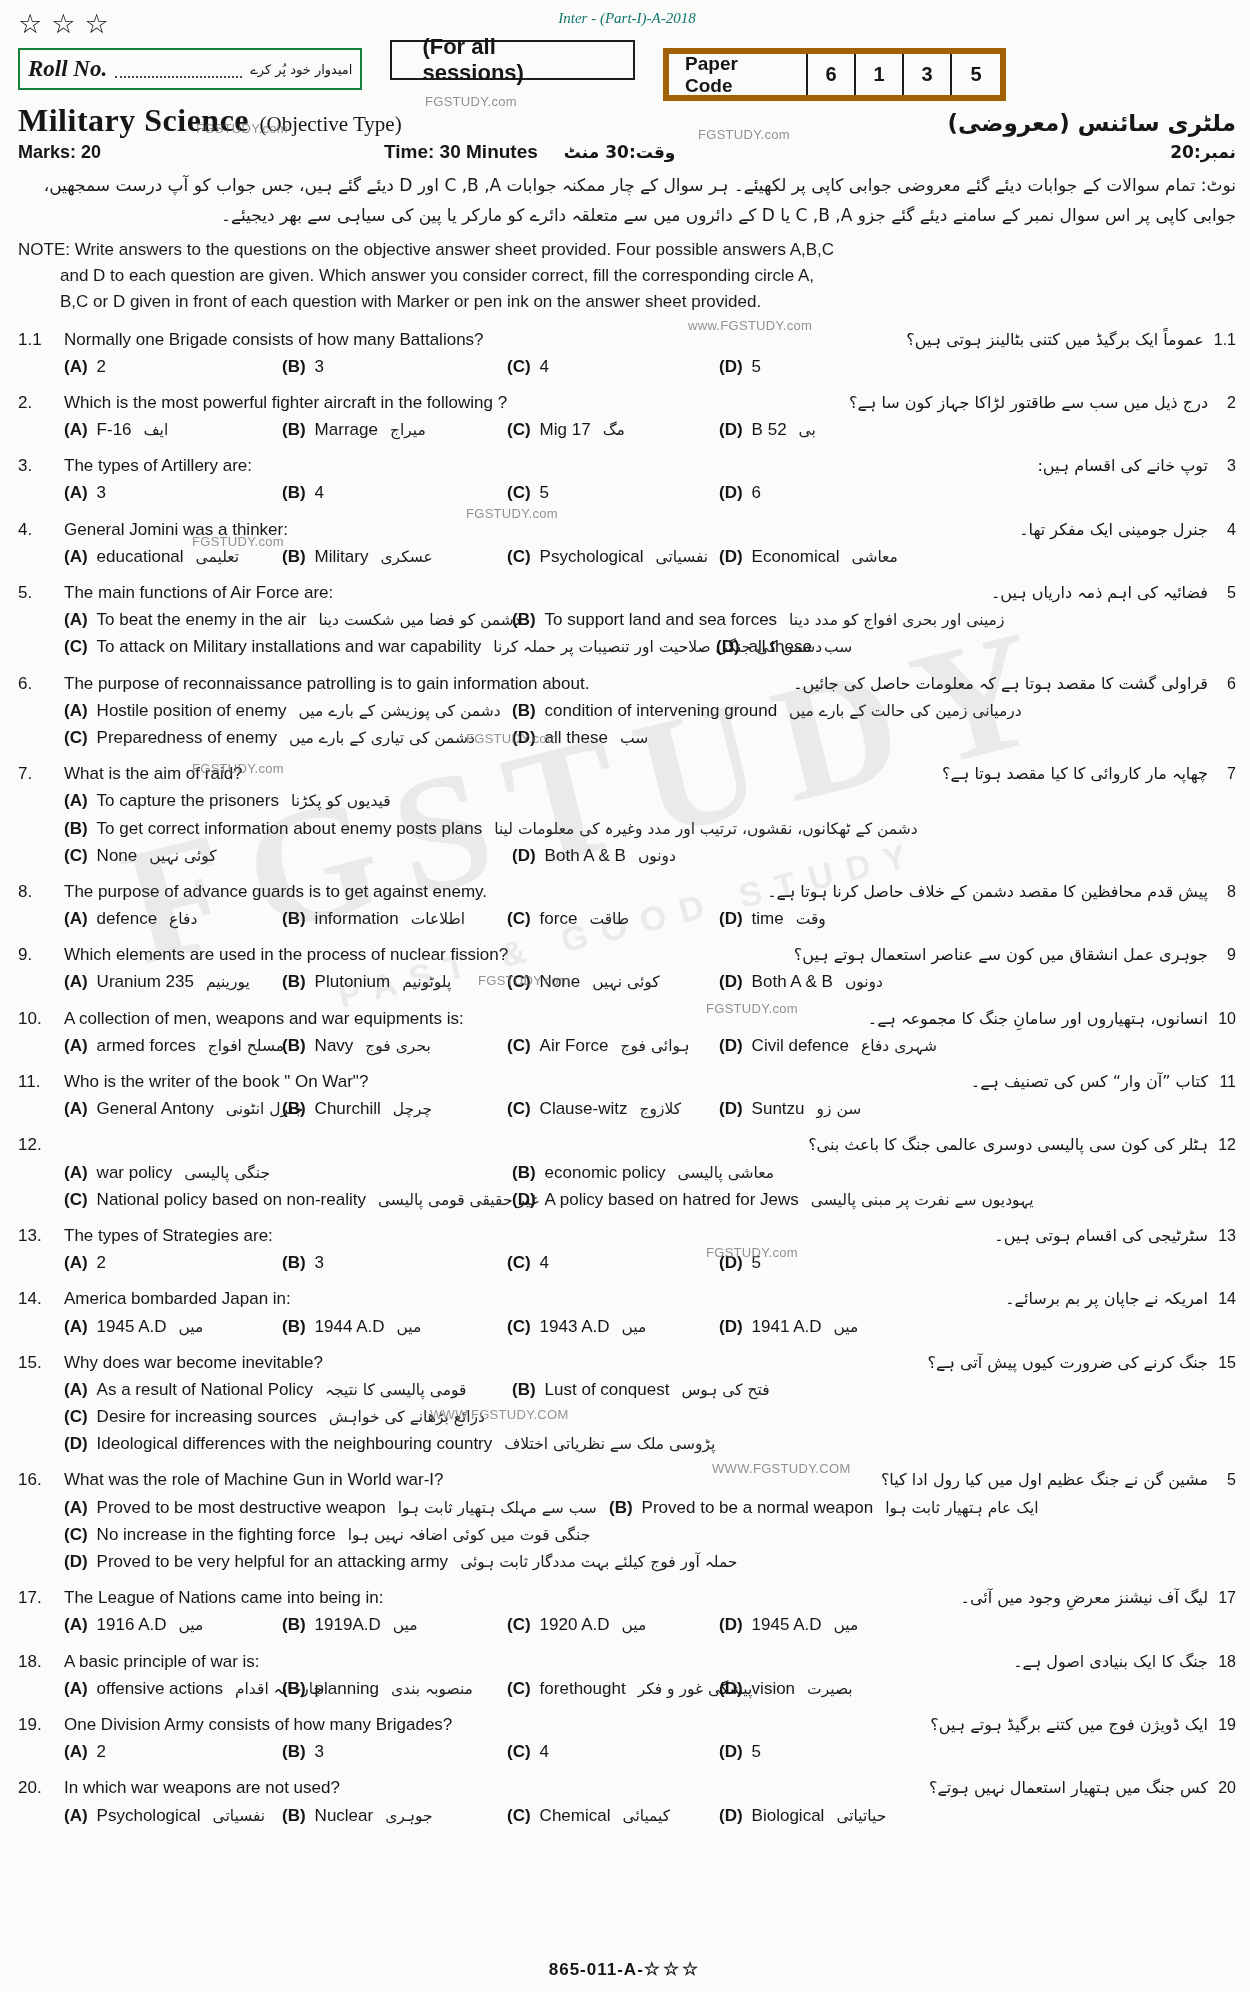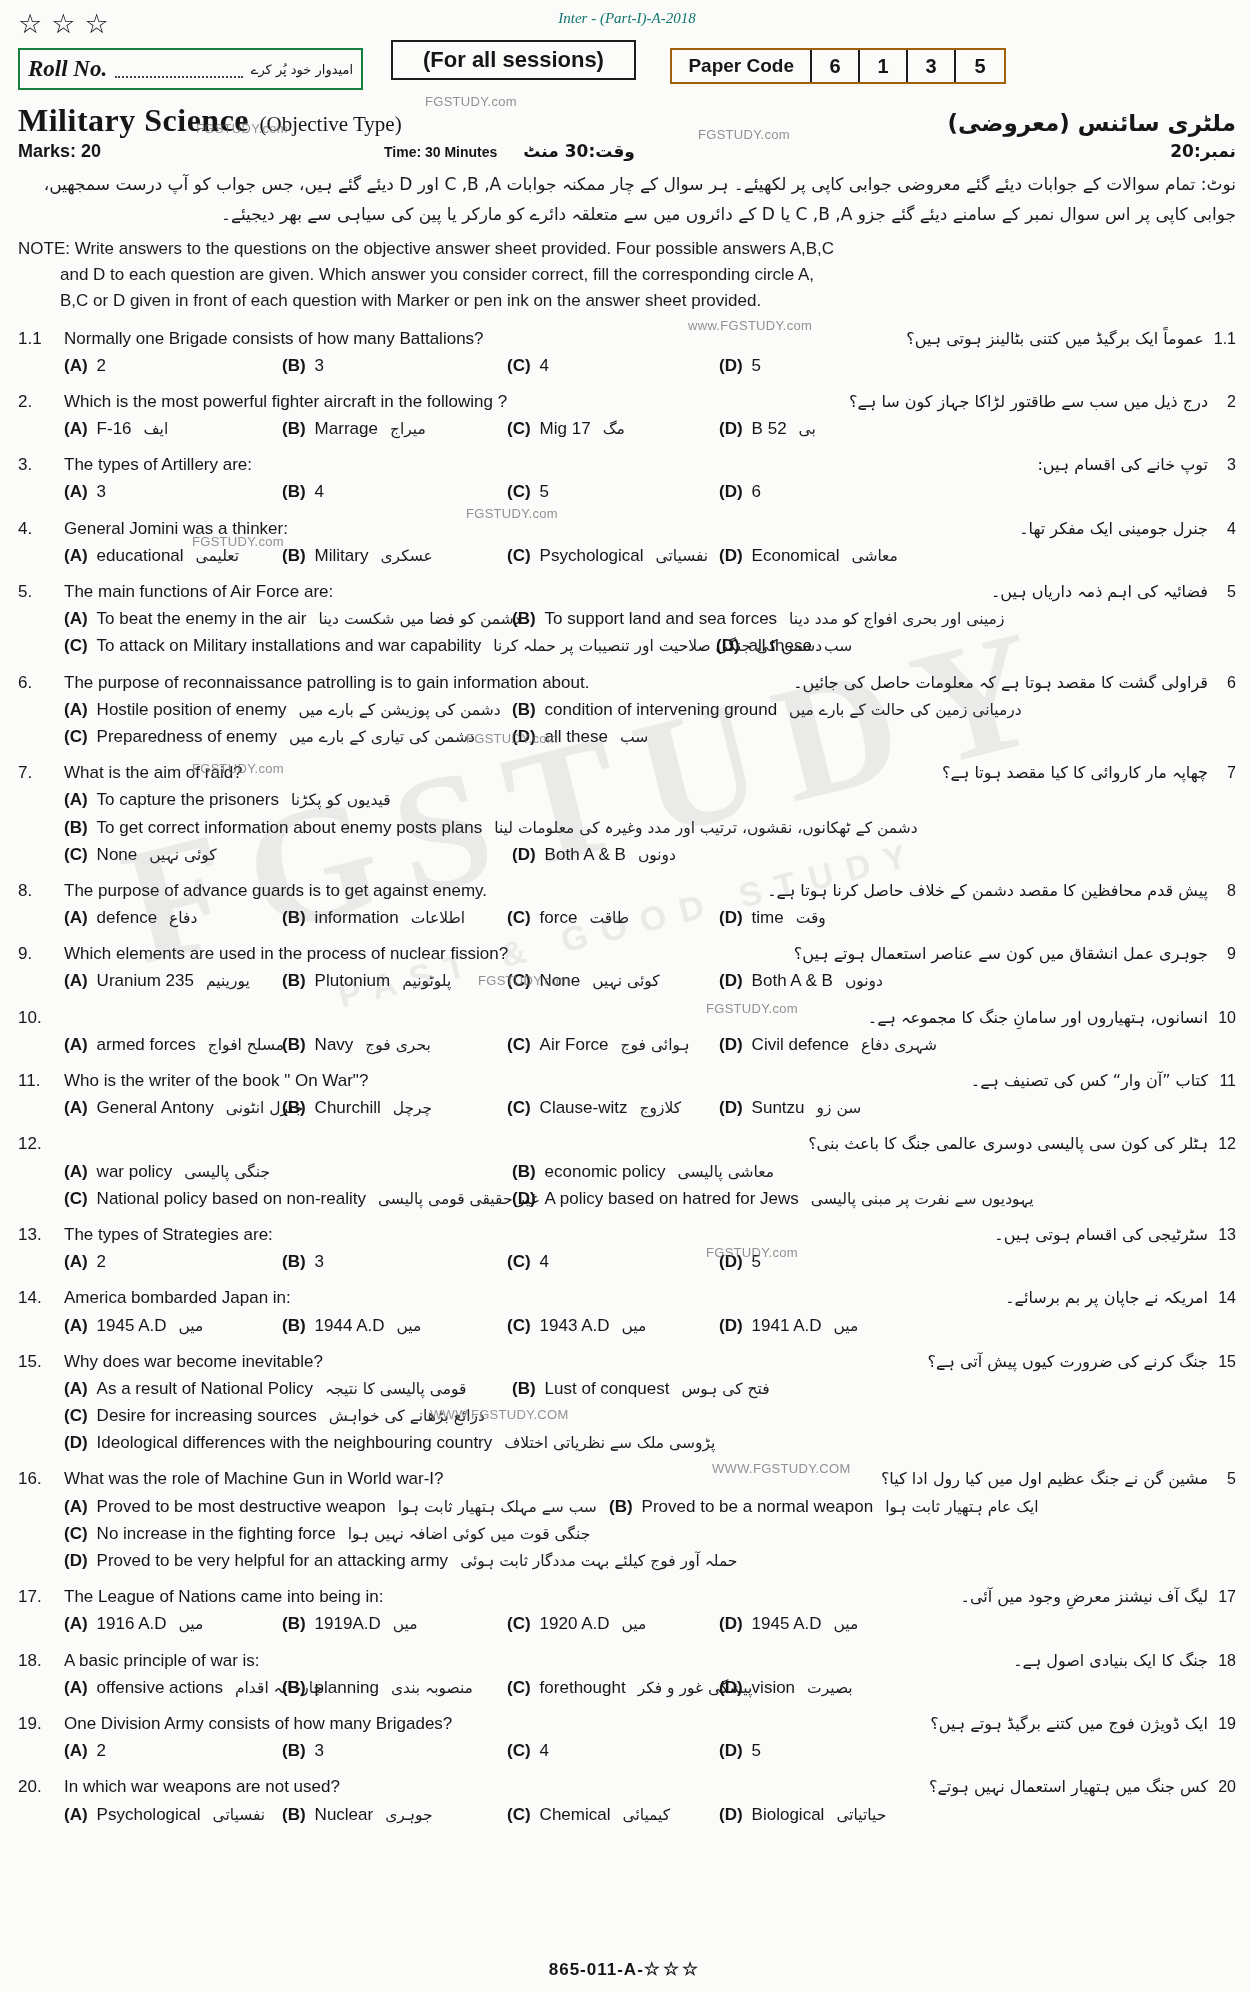--- a/index.html
+++ b/index.html
@@ -17,34 +17,34 @@
   .stars-tl { font-size:27px; letter-spacing:9px; color:#111; }
   .top-code { position:absolute; left:0; right:0; top:2px; text-align:center;
               font-family:"Liberation Serif", serif; font-style:italic; font-size:15px; color:#0f766e; }
   .hdr2 { display:flex; align-items:stretch; gap:28px; height:42px; }
   .roll-box { border:2px solid #15803d; width:345px; display:flex; align-items:center; padding:4px 8px; gap:8px; }
   .roll-label { font-family:"Liberation Serif", serif; font-weight:bold; font-style:italic; font-size:23px; white-space:nowrap; }
   .roll-line { flex:1; border-bottom:2px dotted #444; height:18px; min-width:90px; }
   .roll-ur { font-size:13px; white-space:nowrap; }
   .sessions-box { border:2px solid #1d1d1d; font-weight:bold; font-size:22px; padding:4px 30px;
                   display:flex; align-items:center; margin-top:-8px; height:40px; }
-  .pc-wrap { margin-left:auto; margin-right:230px; display:flex; border:2px solid #a16207; height:36px; }
+  .pc-wrap { margin-left:auto; margin-right:230px; display:flex; border:6px solid #a16207; height:53px; }
   .pc-label { font-weight:bold; font-size:19px; padding:4px 16px; border-right:2px solid #1d1d1d; display:flex; align-items:center; }
   .pc-digit { width:48px; display:flex; align-items:center; justify-content:center;
               font-weight:bold; font-size:20px; border-right:2px solid #1d1d1d; }
   .pc-digit:last-child { border-right:none; }
 
   .title-row { display:flex; justify-content:space-between; align-items:baseline; margin-top:12px; }
   .title-en { font-family:"Liberation Serif", serif; font-weight:bold; font-size:32px; letter-spacing:.5px; }
   .title-type { font-family:"Liberation Serif", serif; font-size:21px; font-weight:normal; margin-left:6px; }
   .title-ur { font-size:23px; font-weight:bold; }
 
   .marks-row { display:flex; align-items:baseline; margin-top:2px; }
   .marks-en { font-weight:bold; font-size:18px; width:366px; }
-  .time-en { font-weight:bold; font-size:14px; }
+  .time-en { font-weight:bold; font-size:19px; }
   .time-ur { font-weight:bold; font-size:17px; margin-left:26px; }
   .marks-ur { margin-left:auto; font-weight:bold; font-size:17px; }
 
   .note-ur { margin-top:8px; text-align:right; font-size:17px; line-height:1.75; color:#1b1b1b; }
   .note-en { margin-top:6px; font-size:17px; line-height:1.55; color:#1b1b1b; }
   .note-en .ind { padding-left:42px; }
 
   
   .questions { margin-top:10px; position:relative; z-index:1; }
   .q { margin-bottom:9px; }
@@ -286,20 +286,21 @@
         <div class="opt-row r4">
           <span class="opt"><span class="opt-label">(A)</span><span class="opt-en">Uranium 235</span><span class="opt-ur ur">یورینیم</span></span>
           <span class="opt"><span class="opt-label">(B)</span><span class="opt-en">Plutonium</span><span class="opt-ur ur">پلوٹونیم</span></span>
           <span class="opt"><span class="opt-label">(C)</span><span class="opt-en">None</span><span class="opt-ur ur">کوئی نہیں</span></span>
           <span class="opt"><span class="opt-label">(D)</span><span class="opt-en">Both A &amp; B</span><span class="opt-ur ur">دونوں</span></span>
         </div>
       </div>
       <div class="q">
         <div class="q-line">
           <span class="q-num">10.</span>
+          <span class="q-en">A collection of men, weapons and war equipments is:</span>
           <span class="q-right">
             <span class="q-ur ur">انسانوں، ہتھیاروں اور سامانِ جنگ کا مجموعہ ہے۔</span>
             <span class="q-urnum">10</span>
           </span>
         </div>
         <div class="opt-row r4">
           <span class="opt"><span class="opt-label">(A)</span><span class="opt-en">armed forces</span><span class="opt-ur ur">مسلح افواج</span></span>
           <span class="opt"><span class="opt-label">(B)</span><span class="opt-en">Navy</span><span class="opt-ur ur">بحری فوج</span></span>
           <span class="opt"><span class="opt-label">(C)</span><span class="opt-en">Air Force</span><span class="opt-ur ur">ہوائی فوج</span></span>
           <span class="opt"><span class="opt-label">(D)</span><span class="opt-en">Civil defence</span><span class="opt-ur ur">شہری دفاع</span></span>

